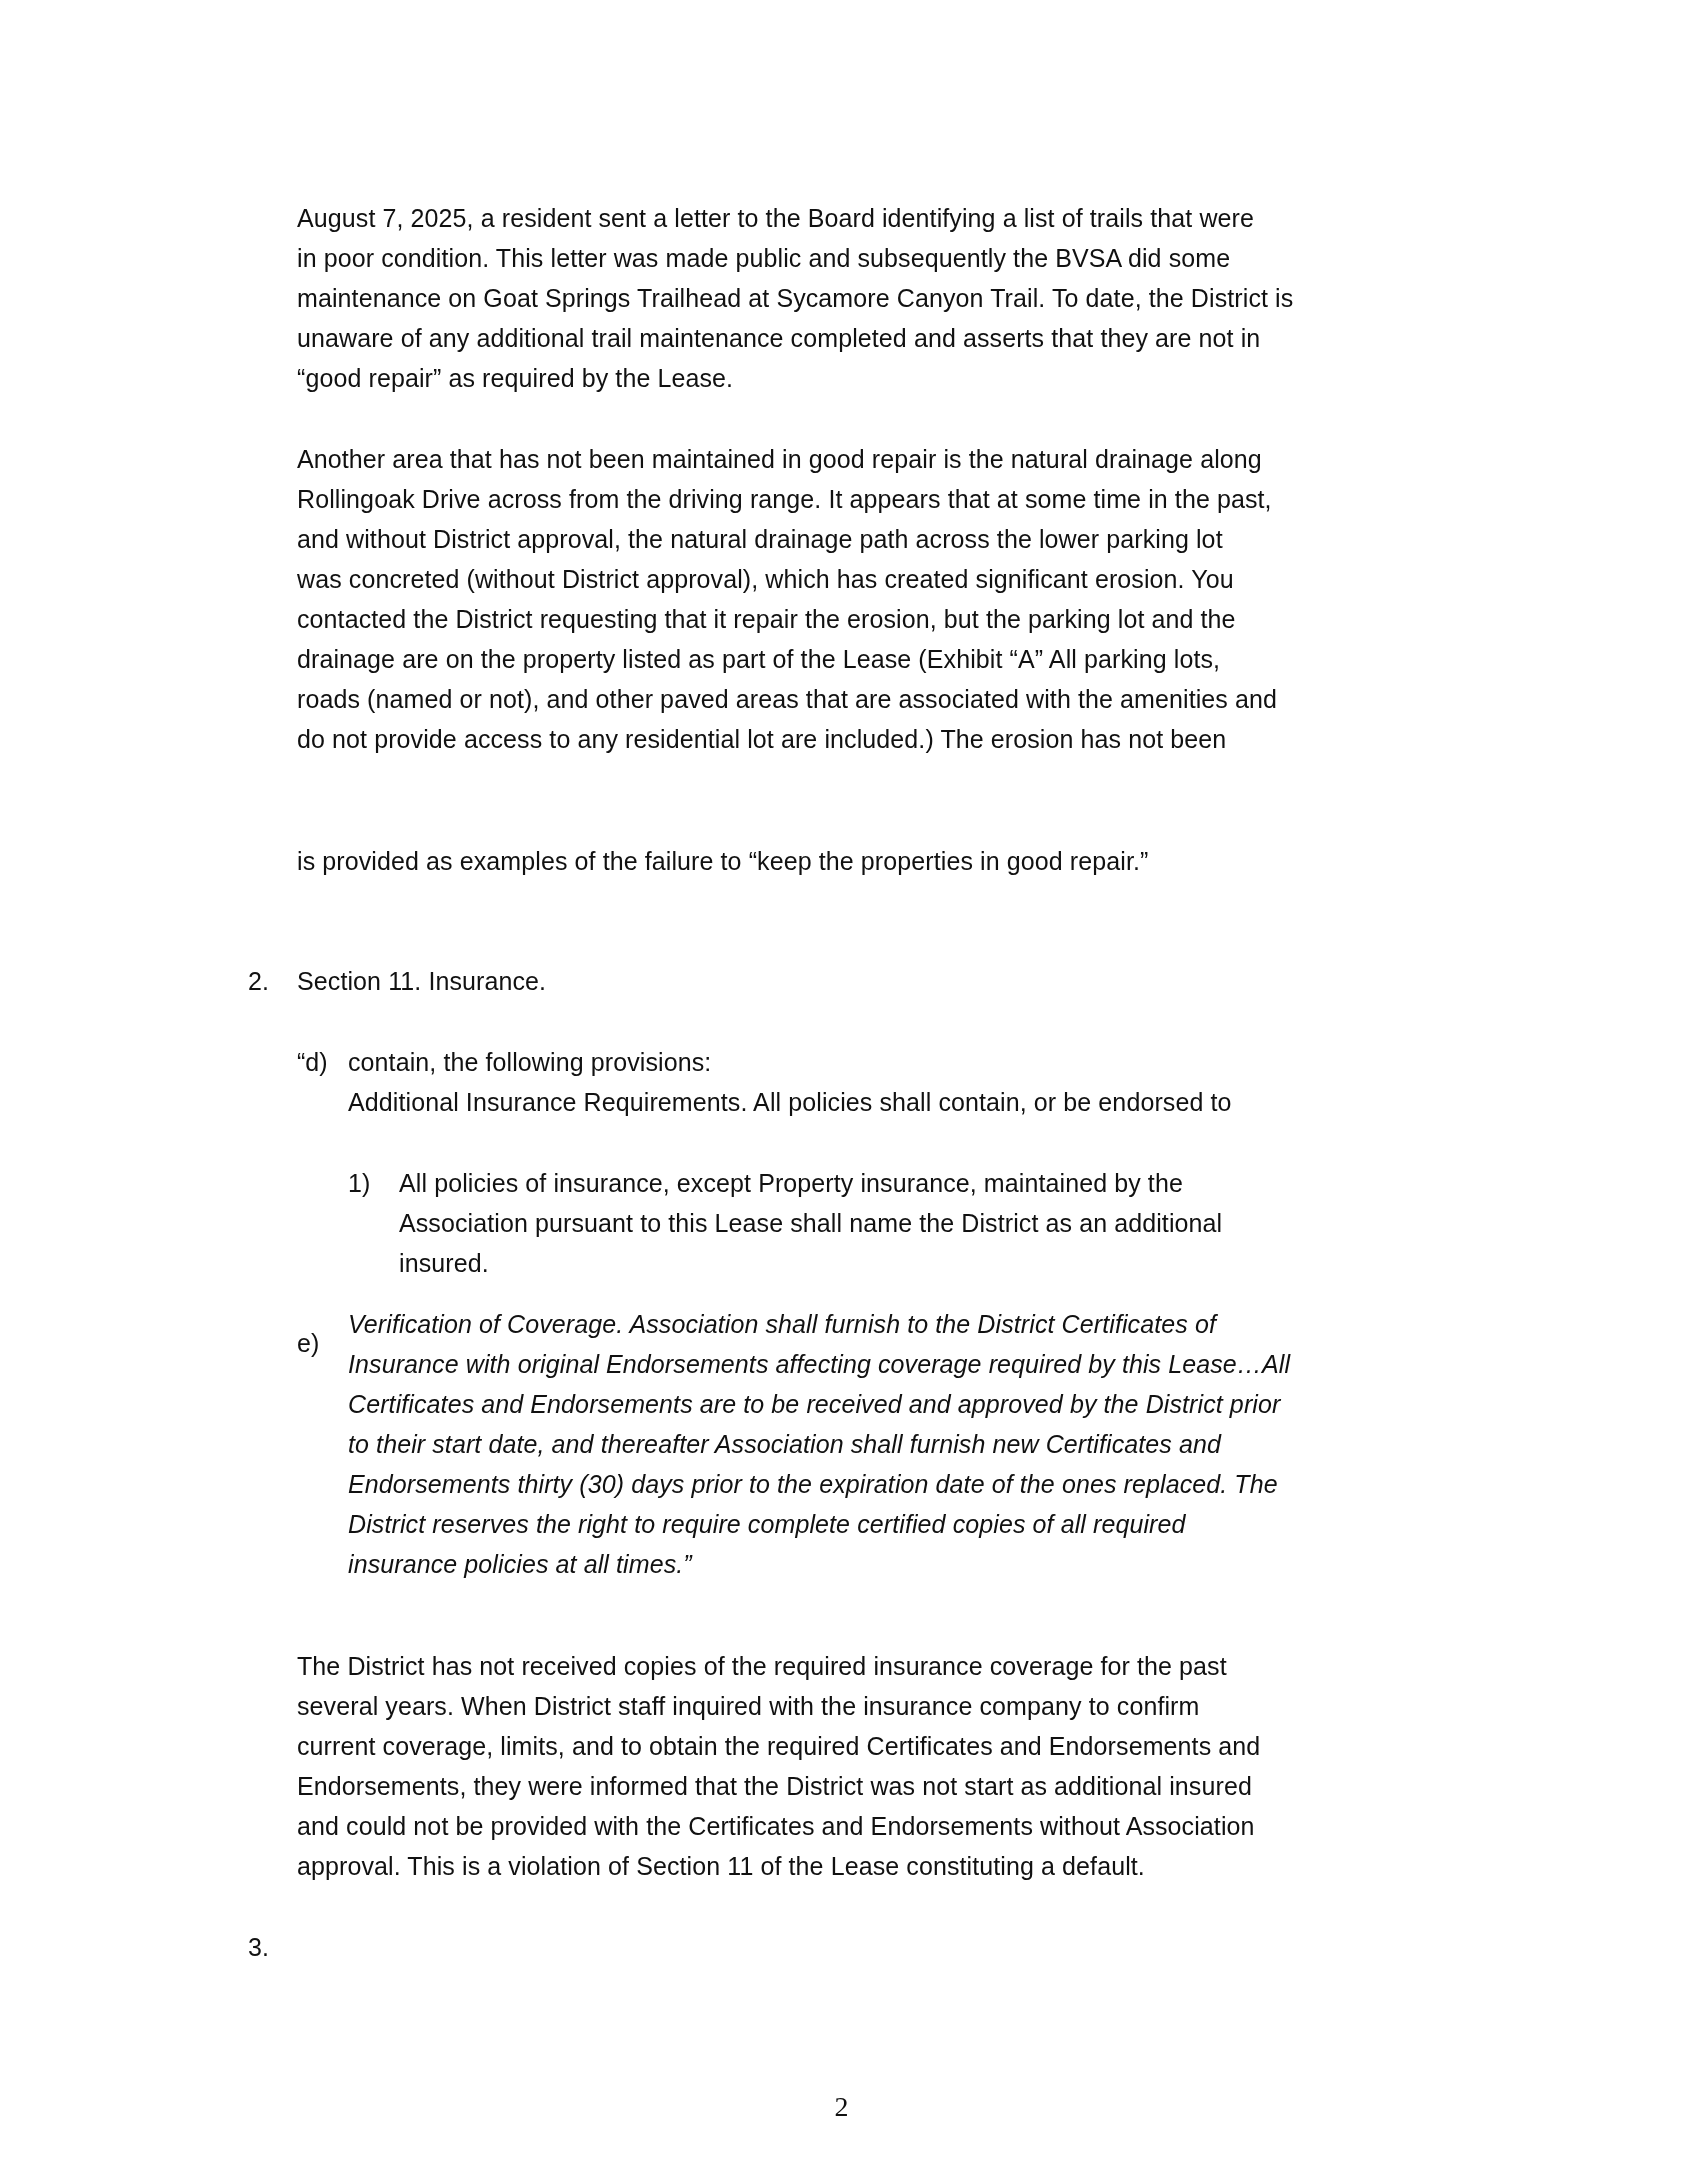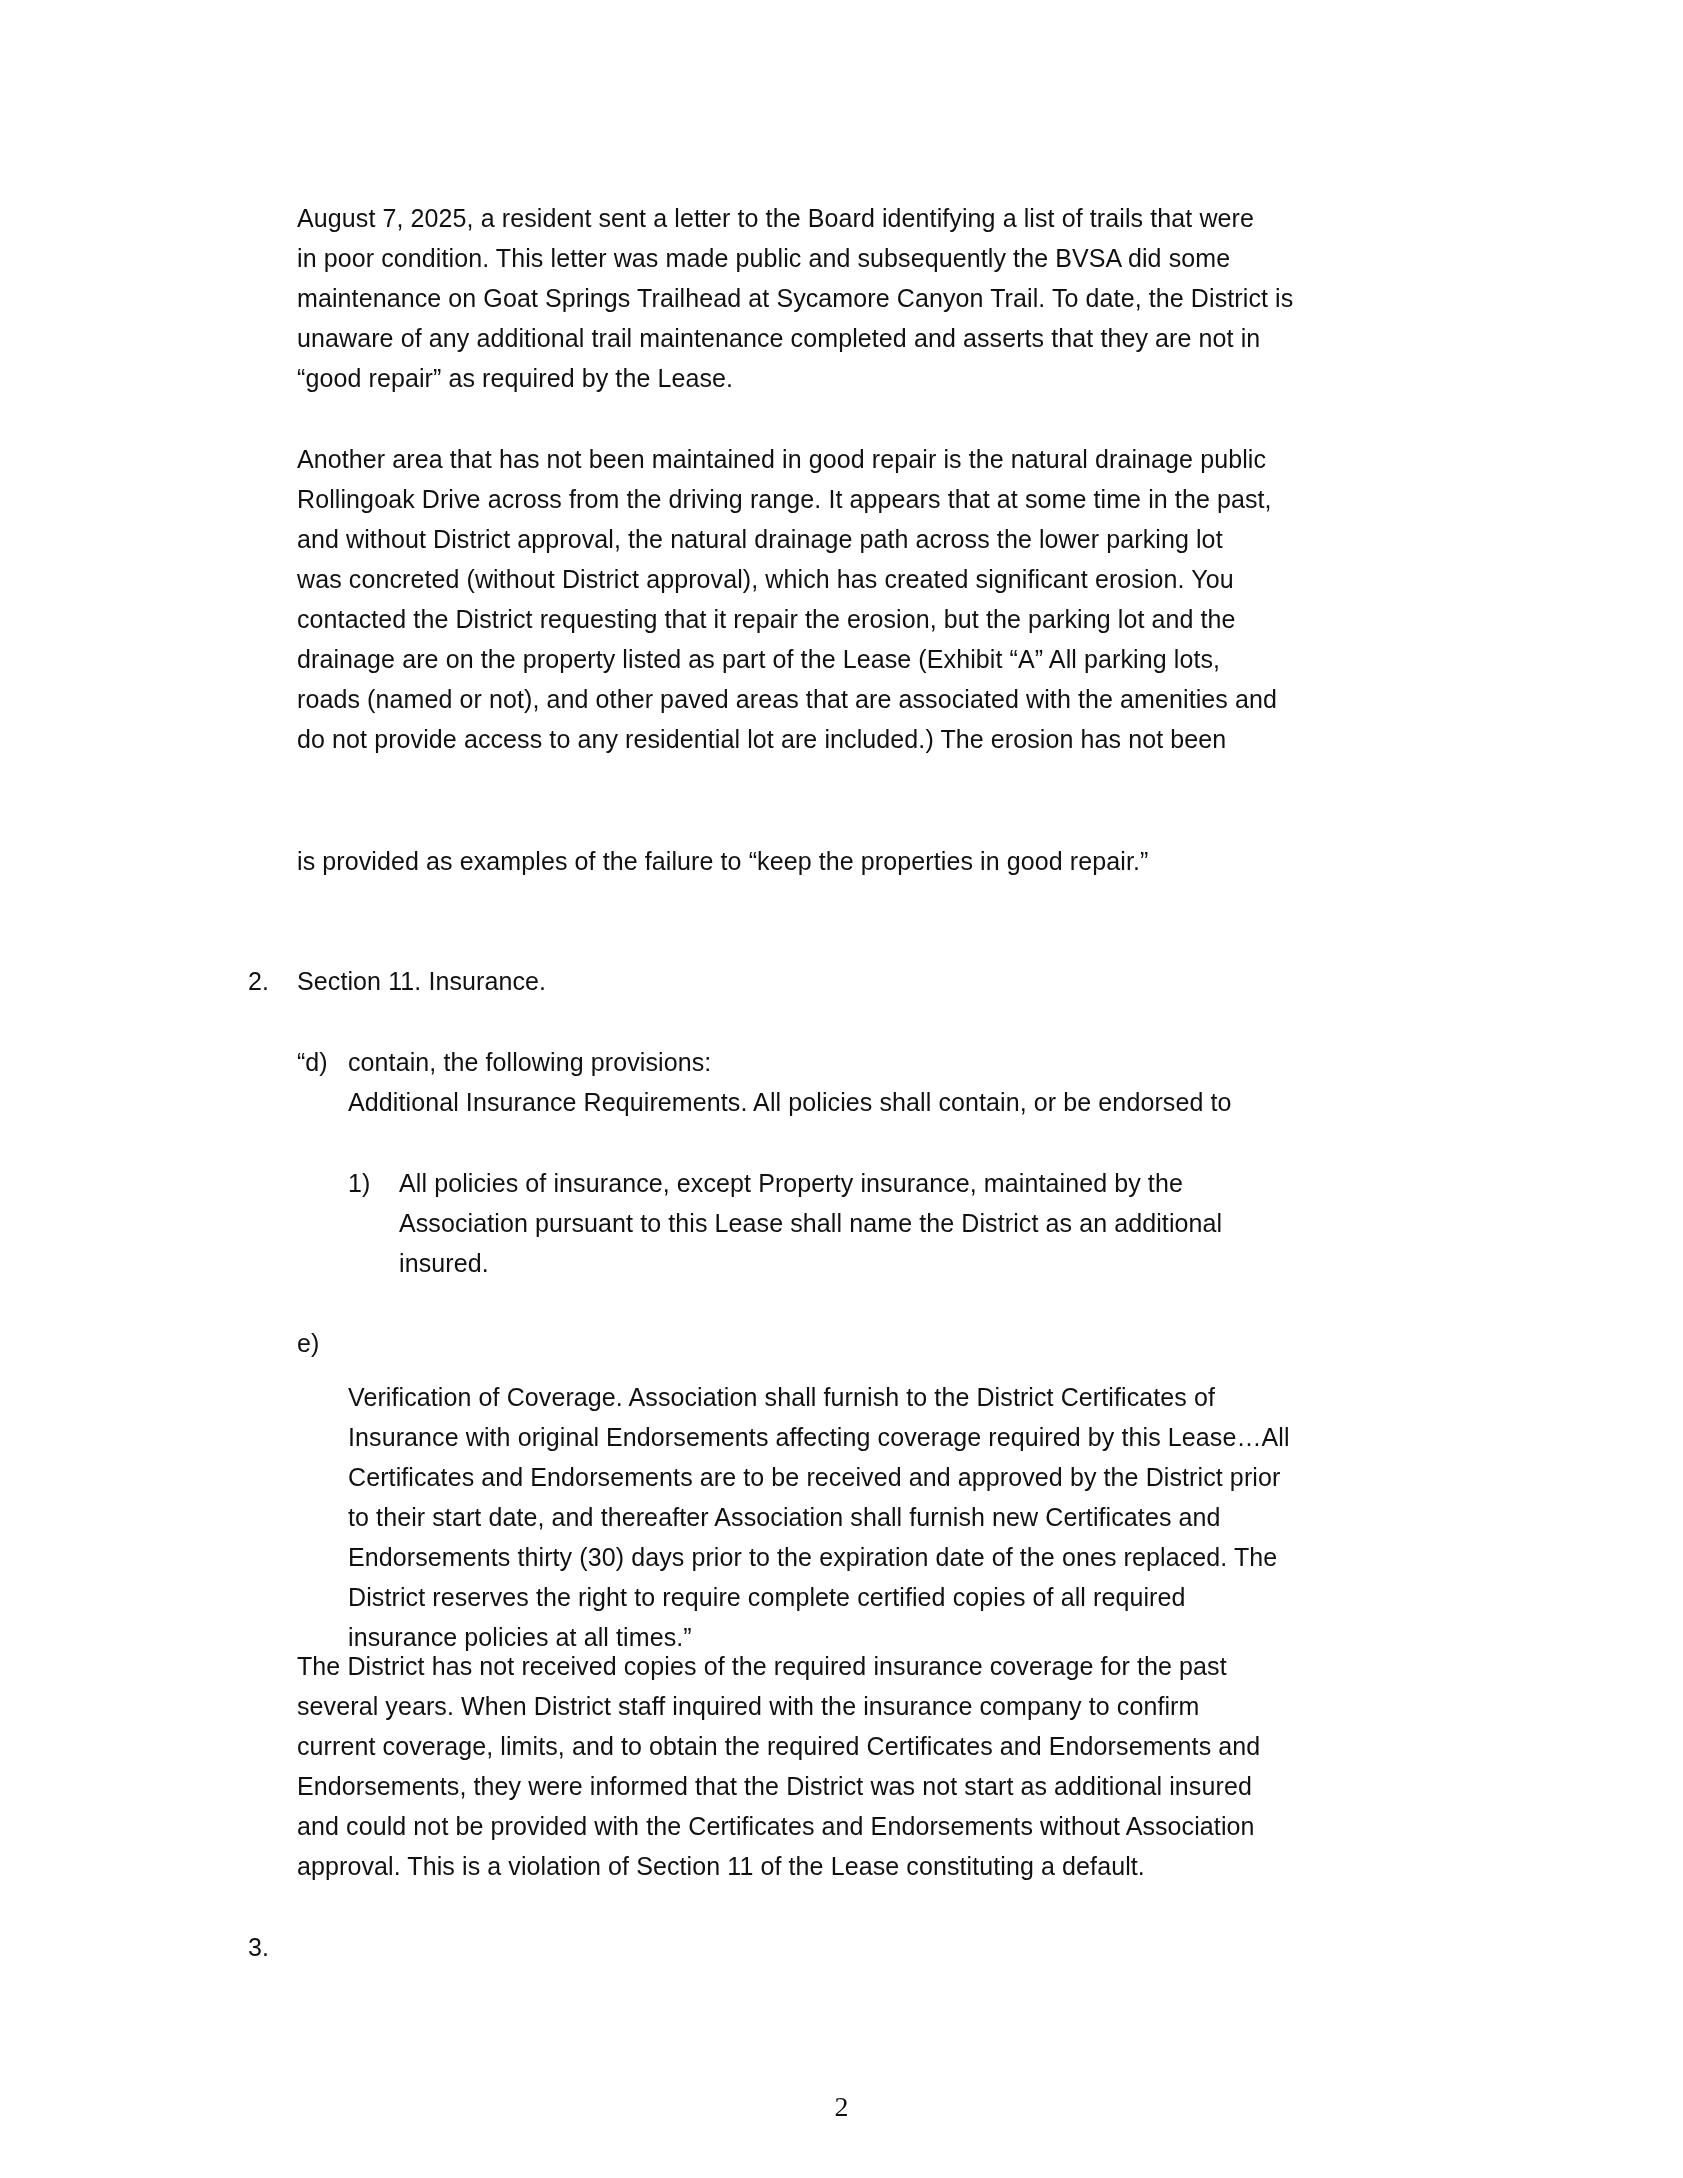--- a/index.html
+++ b/index.html
@@ -19,21 +19,21 @@
 
   <div class="block" style="left:297px; top:198px;">
     <span class="line">August 7, 2025, a resident sent a letter to the Board identifying a list of trails that were</span>
     <span class="line">in poor condition. This letter was made public and subsequently the BVSA did some</span>
     <span class="line">maintenance on Goat Springs Trailhead at Sycamore Canyon Trail. To date, the District is</span>
     <span class="line">unaware of any additional trail maintenance completed and asserts that they are not in</span>
     <span class="line">“good repair” as required by the Lease.</span>
   </div>
 
   <div class="block" style="left:297px; top:439px;">
-    <span class="line">Another area that has not been maintained in good repair is the natural drainage public</span>
+    <span class="line">Another area that has not been maintained in good repair is the natural drainage along</span>
     <span class="line">Rollingoak Drive across from the driving range. It appears that at some time in the past,</span>
     <span class="line">and without District approval, the natural drainage path across the lower parking lot</span>
     <span class="line">was concreted (without District approval), which has created significant erosion. You</span>
     <span class="line">contacted the District requesting that it repair the erosion, but the parking lot and the</span>
     <span class="line">drainage are on the property listed as part of the Lease (Exhibit “A” All parking lots,</span>
     <span class="line">roads (named or not), and other paved areas that are associated with the amenities and</span>
     <span class="line">do not provide access to any residential lot are included.) The erosion has not been</span>
   </div>
 
   <div class="block" style="left:297px; top:841px;">
@@ -52,21 +52,21 @@
   </div>
 
   <span class="num" style="left:348px; top:1163px;">1)</span>
   <div class="block" style="left:399px; top:1163px;">
     <span class="line">All policies of insurance, except Property insurance, maintained by the</span>
     <span class="line">Association pursuant to this Lease shall name the District as an additional</span>
     <span class="line">insured.</span>
   </div>
 
   <span class="num" style="left:297px; top:1323px;">e)</span>
-  <div class="block" style="left:348px; top:1377px;">
+  <div class="block" style="left:348px; top:1304px;font-style:italic;">
     <span class="line">Verification of Coverage. Association shall furnish to the District Certificates of</span>
     <span class="line">Insurance with original Endorsements affecting coverage required by this Lease…All</span>
     <span class="line">Certificates and Endorsements are to be received and approved by the District prior</span>
     <span class="line">to their start date, and thereafter Association shall furnish new Certificates and</span>
     <span class="line">Endorsements thirty (30) days prior to the expiration date of the ones replaced. The</span>
     <span class="line">District reserves the right to require complete certified copies of all required</span>
     <span class="line">insurance policies at all times.”</span>
   </div>
 
   <div class="block" style="left:297px; top:1646px;">

